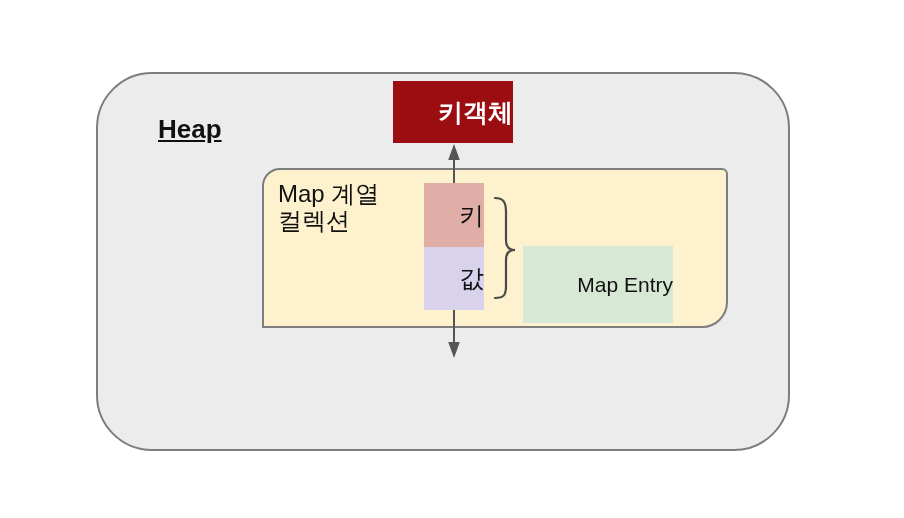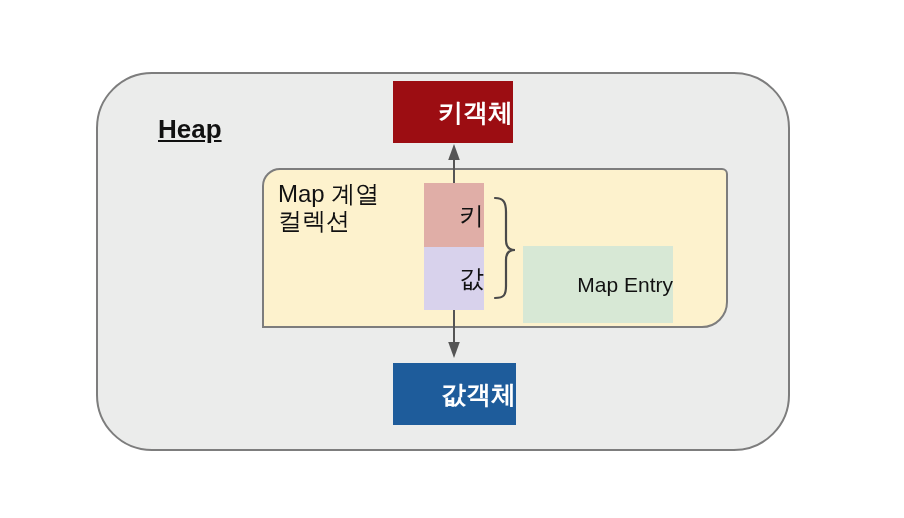--- a/index.html
+++ b/index.html
@@ -117,23 +117,20 @@
     <span>키</span>
   </div>
   <div class="node value-cell">
     <span>값</span>
   </div>
 
   <div class="node map-entry">
     <span>Map Entry</span>
   </div>
 
-  <div class="node value-object">
-    <span>값객체</span>
-  </div>
 
   <svg class="overlay" width="904" height="518" viewBox="0 0 904 518" xmlns="http://www.w3.org/2000/svg">
 
     <g>
       <line x1="454" y1="183" x2="454" y2="158" stroke="#555555" stroke-width="2"></line>
       <polygon points="454,144 448.2,160 459.8,160" fill="#555555"></polygon>
     </g>
 
     <g>
       <line x1="454" y1="310" x2="454" y2="343" stroke="#555555" stroke-width="2"></line>

